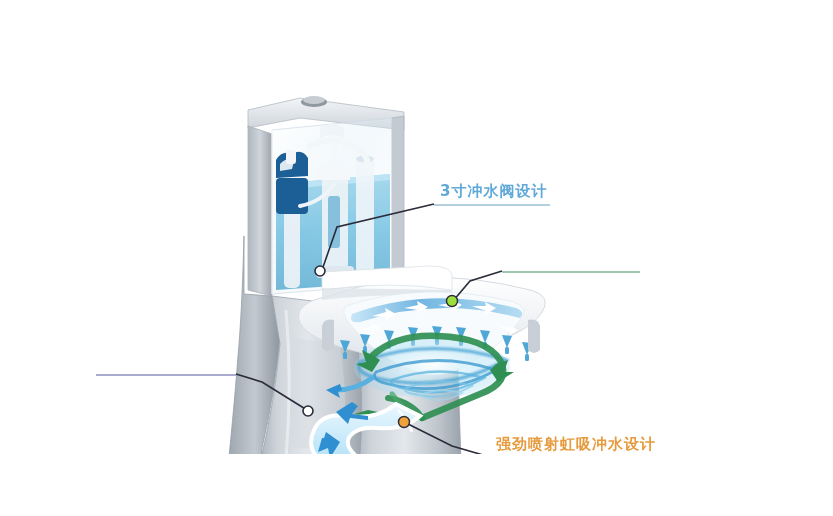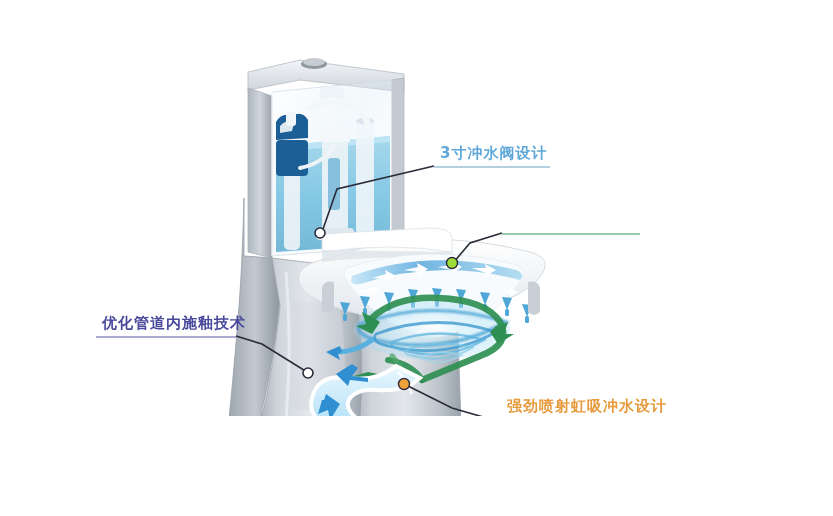--- a/index.html
+++ b/index.html
@@ -9,20 +9,21 @@
   }
   body {
     font-family: "Liberation Sans", sans-serif;
   }
   #stage {
     position: relative;
     width: 833px;
     height: 416px;
     background: #ffffff;
     overflow: hidden;
+    margin-top: 38px;
   }
   #diagram-svg {
     position: absolute;
     left: 0;
     top: 0;
     width: 833px;
     height: 516px;
   }
   .callout {
     position: absolute;
@@ -264,21 +265,18 @@
       <line x1="96" y1="337" x2="236" y2="337" stroke="#8f8fc0"></line>
       <line x1="490" y1="420" x2="646" y2="420" stroke="#d8b37c"></line>
     </g>
   </svg>
 
   <div class="callout" style="left:438px; top:144px; color:#5fa8d8;">
     <span class="callout-text">3寸冲水阀设计</span>
   </div>
 
 
-  <div class="callout" style="left:100px; top:314px; color:#4a4a9c;">
-    <span class="callout-text">优化管道内施釉技术</span>
-  </div>
-
-  <div class="callout" style="left:505px; top:397px; color:#e79a3c;">
+
+  <div class="callout" style="left:494px; top:397px; color:#e79a3c;">
     <span class="callout-text">强劲喷射虹吸冲水设计</span>
   </div>
 
 </div>
 
 </body></html>

